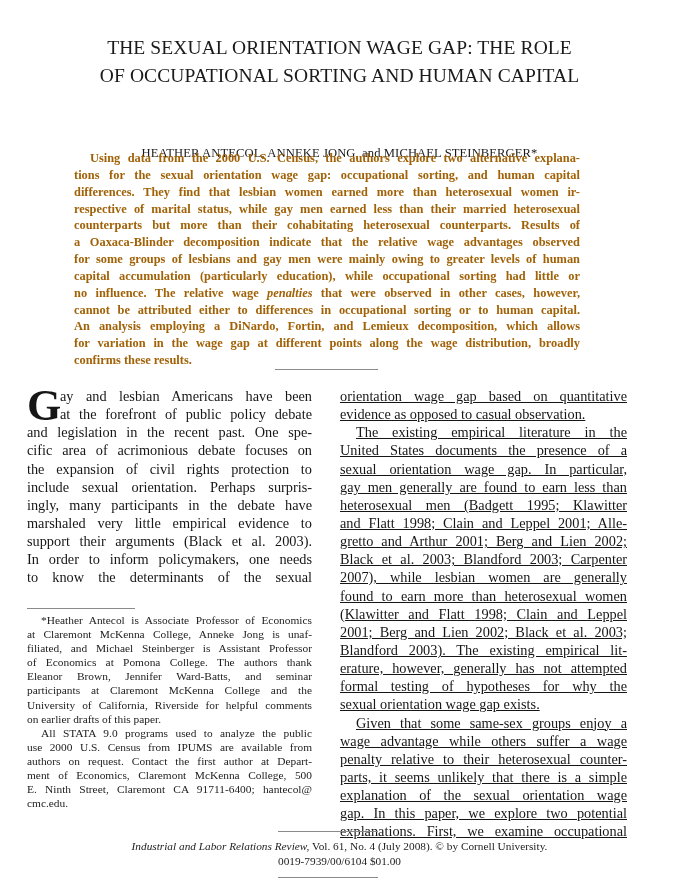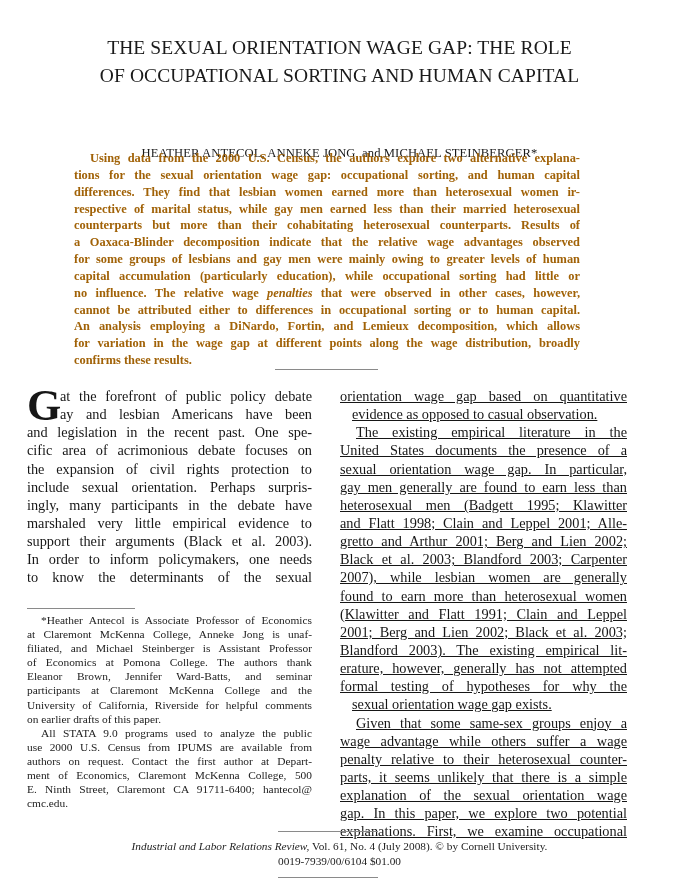--- a/index.html
+++ b/index.html
@@ -11,21 +11,21 @@
   .authors { position: absolute; left: 0; width: 679px; text-align: center; top: 106px;
              font-size: 12.6px; letter-spacing: 0.1px; white-space: nowrap; margin-top: 40px; }
   .abstract { position: absolute; left: 74px; width: 506px; top: 150px;
               font-size: 12.4px; line-height: 16.85px; font-weight: bold; color: #a16207; }
   .abstract .ln { display: block; white-space: nowrap; text-align: justify; text-align-last: justify; height: 16.85px; }
   .abstract .ln.last { text-align-last: left; }
   .abstract .ind { padding-left: 16px; }
   .rule { position: absolute; height: 0; border-top: 1px solid #8a8a8a; }
   .col { position: absolute; font-size: 14.3px; line-height: 18.15px; color: #161616; }
   .col .ln { display: block; white-space: nowrap; text-align: justify; text-align-last: justify; height: 18.15px; }
-  .col .ln.last { text-align-last: left; margin-left: 12px; }
+  .col .ln.last { text-align-last: left; }
   .col .ind { padding-left: 16px; }
   .left-col { left: 27px; width: 285px; top: 387px; }
   .right-col { left: 340px; width: 287px; top: 387px; text-decoration: underline; }
   .dropcap-wrap { position: relative; }
   .dropcap { position: absolute; left: 0; top: 1px; font-size: 44px; line-height: 36px; font-weight: bold; }
   .after-cap { padding-left: 33px; }
   .footnotes { position: absolute; left: 27px; width: 285px; top: 613px;
                font-size: 11.4px; line-height: 14.1px; color: #222; }
   .footnotes .ln { display: block; white-space: nowrap; text-align: justify; text-align-last: justify; height: 14.1px; }
   .footnotes .ln.last { text-align-last: left; }
@@ -58,22 +58,22 @@
   <span class="ln">An analysis employing a DiNardo, Fortin, and Lemieux decomposition, which allows</span>
   <span class="ln">for variation in the wage gap at different points along the wage distribution, broadly</span>
   <span class="ln last">confirms these results.</span>
 </div>
 
 <div class="rule" style="left:275px; width:103px; top:369px;"></div>
 
 <div class="col left-col">
   <div class="dropcap-wrap">
     <span class="dropcap">G</span>
+    <span class="ln after-cap">ay and lesbian Americans have been</span>
     <span class="ln after-cap">at the forefront of public policy debate</span>
-    <span class="ln after-cap">ay and lesbian Americans have been</span>
   </div>
   <span class="ln">and legislation in the recent past.  One spe-</span>
   <span class="ln">cific area of acrimonious debate focuses on</span>
   <span class="ln">the expansion of civil rights protection to</span>
   <span class="ln">include sexual orientation.  Perhaps surpris-</span>
   <span class="ln">ingly, many participants in the debate have</span>
   <span class="ln">marshaled very little empirical evidence to</span>
   <span class="ln">support their arguments (Black et al. 2003).</span>
   <span class="ln">In order to inform policymakers, one needs</span>
   <span class="ln">to know the determinants of the sexual</span>
@@ -104,21 +104,21 @@
   <span class="ln ind">The existing empirical literature in the</span>
   <span class="ln">United States documents the presence of a</span>
   <span class="ln">sexual orientation wage gap.  In particular,</span>
   <span class="ln">gay men generally are found to earn less than</span>
   <span class="ln">heterosexual men (Badgett 1995; Klawitter</span>
   <span class="ln">and Flatt 1998; Clain and Leppel 2001; Alle-</span>
   <span class="ln">gretto and Arthur 2001; Berg and Lien 2002;</span>
   <span class="ln">Black et al. 2003; Blandford 2003; Carpenter</span>
   <span class="ln">2007), while lesbian women are generally</span>
   <span class="ln">found to earn more than heterosexual women</span>
-  <span class="ln">(Klawitter and Flatt 1991; Clain and Leppel</span>
+  <span class="ln">(Klawitter and Flatt 1998; Clain and Leppel</span>
   <span class="ln">2001; Berg and Lien 2002; Black et al. 2003;</span>
   <span class="ln">Blandford 2003).  The existing empirical lit-</span>
   <span class="ln">erature, however, generally has not attempted</span>
   <span class="ln">formal testing of hypotheses for why the</span>
   <span class="ln last">sexual orientation wage gap exists.</span>
   <span class="ln ind">Given that some same-sex groups enjoy a</span>
   <span class="ln">wage advantage while others suffer a wage</span>
   <span class="ln">penalty relative to their heterosexual counter-</span>
   <span class="ln">parts, it seems unlikely that there is a simple</span>
   <span class="ln">explanation of the sexual orientation wage</span>

